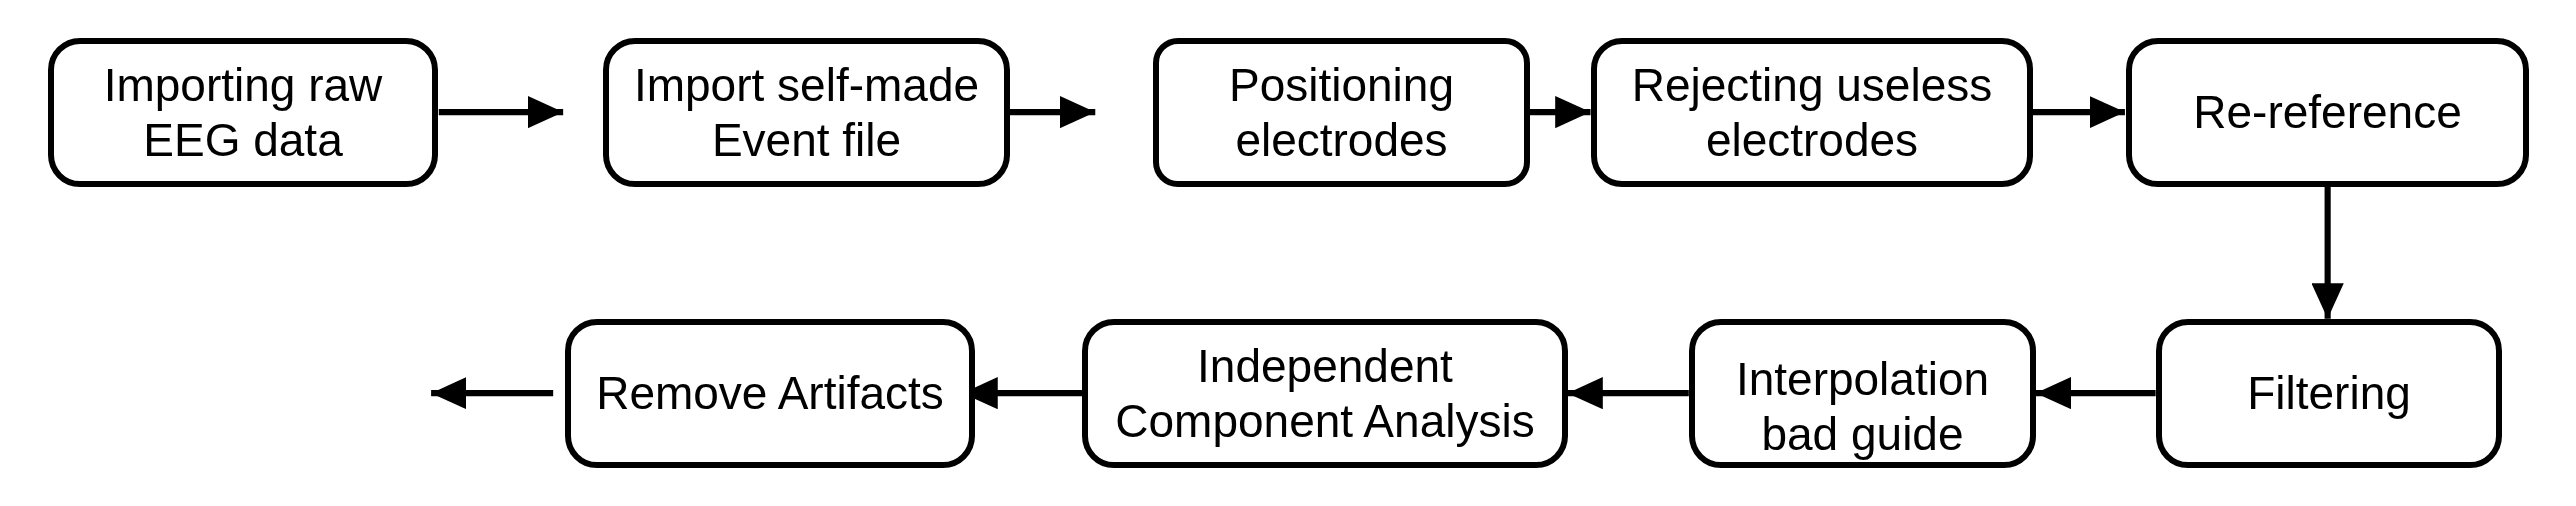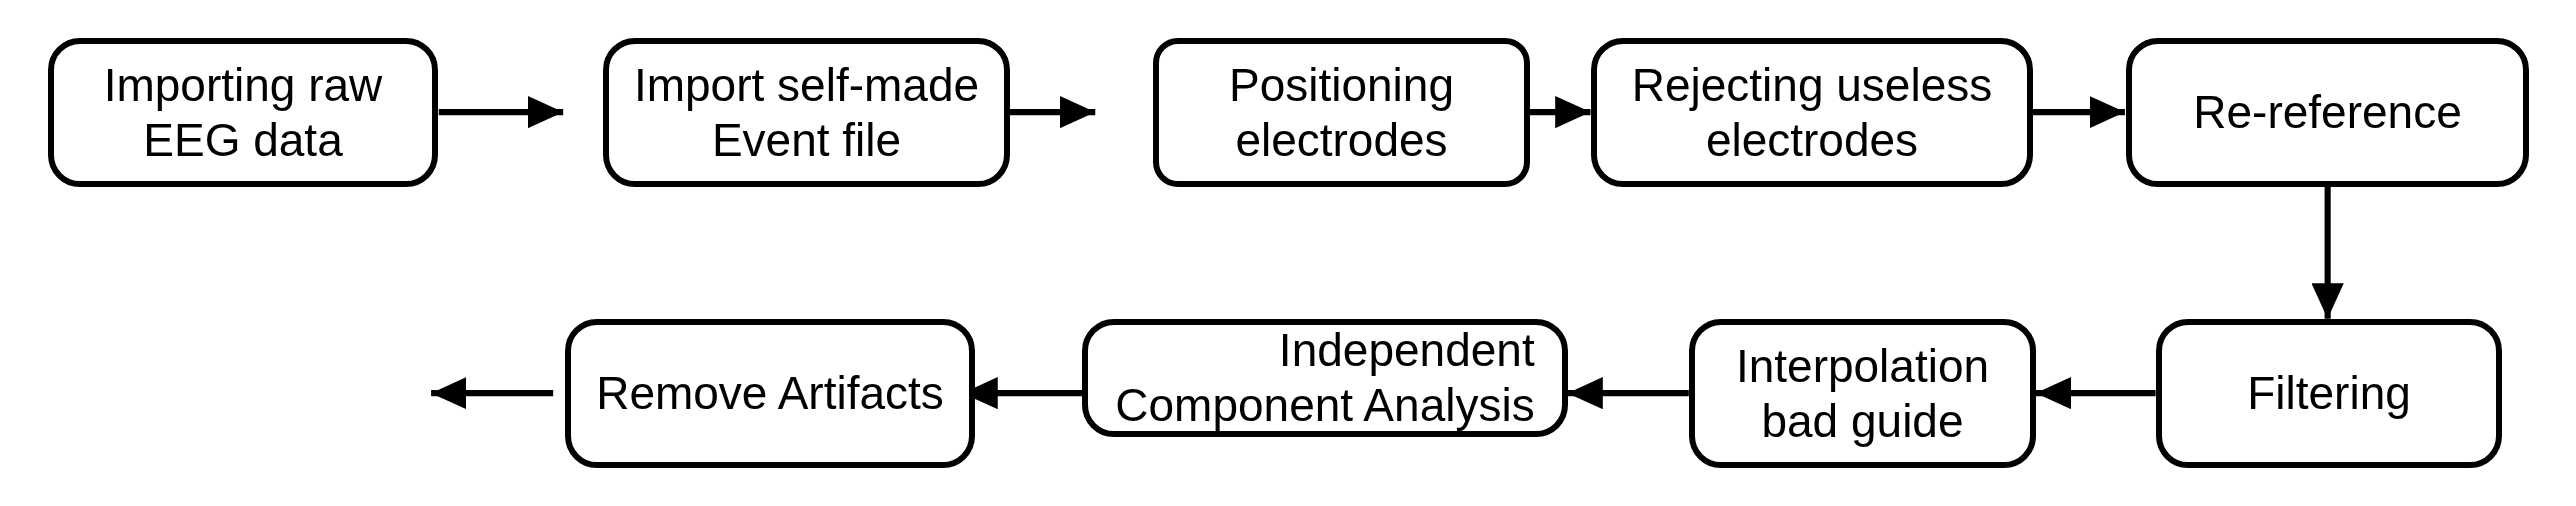--- a/index.html
+++ b/index.html
@@ -72,39 +72,39 @@
   <div class="node" style="left:563px;  top:38px;  width:407px; height:149px;margin-left:40px;">
     <span class="label">Import self-made
 Event file</span>
   </div>
 
   <div class="node" style="left:1153px; top:38px;  width:377px; height:149px;border-radius:25px;">
     <span class="label">Positioning
 electrodes</span>
   </div>
 
-  <div class="node" style="left:1591px; top:38px;  width:442px; height:149px;">
+  <div class="node" style="left:1591px; top:38px;  width:442px; height:149px;border-radius:31px;">
     <span class="label">Rejecting useless
 electrodes</span>
   </div>
 
   <div class="node" style="left:2126px; top:38px;  width:403px; height:149px;">
     <span class="label">Re-reference</span>
   </div>
 
   <div class="node" style="left:2156px; top:319px; width:346px; height:149px;justify-content:center;">
     <span class="label">Filtering</span>
   </div>
 
-  <div class="node" style="left:1689px; top:319px; width:347px; height:149px;">
+  <div class="node" style="left:1689px; top:319px; width:347px; height:149px;align-items:flex-end;">
     <span class="label">Interpolation
 bad guide</span>
   </div>
 
-  <div class="node" style="left:1082px; top:319px; width:486px; height:118px;text-align:right;">
+  <div class="node" style="left:1082px; top:319px; width:486px; height:149px;">
     <span class="label">Independent
 Component Analysis</span>
   </div>
 
   <div class="node" style="left:553px;  top:319px; width:410px; height:149px;margin-left:12px;">
     <span class="label">Remove Artifacts</span>
   </div>
 
 
 </div>

